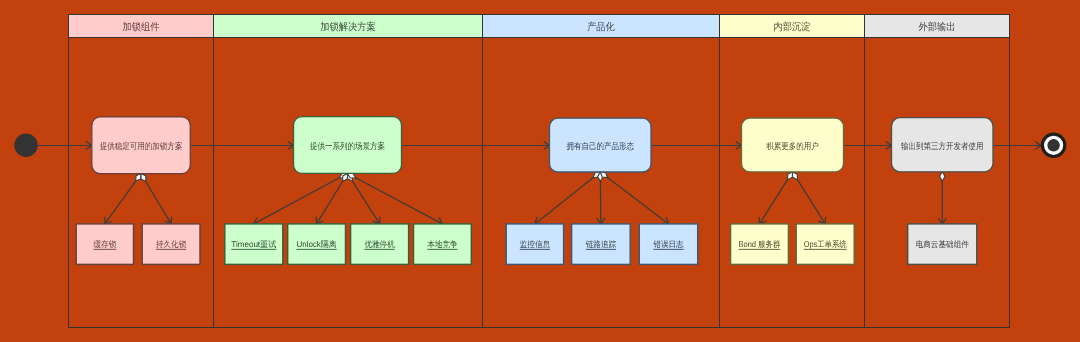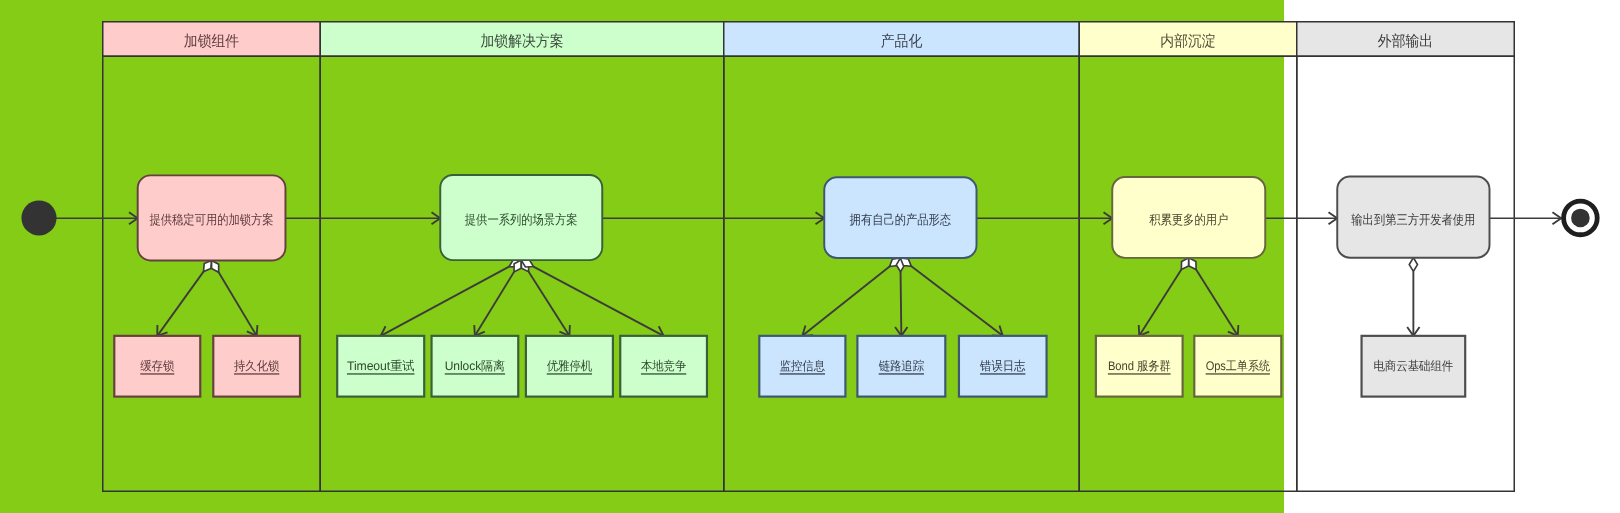--- a/index.html
+++ b/index.html
@@ -1,20 +1,20 @@
 <!DOCTYPE html>
 <html><head>
 <meta charset="utf-8">
 <title>Swimlane Diagram</title>
 <style>
   html,body{margin:0;padding:0;background:#ffffff;}
   body{width:1080px;height:342px;overflow:hidden;
        font-family:"Liberation Sans",sans-serif;
        -webkit-font-smoothing:antialiased;text-rendering:geometricPrecision;}
-  #stage{position:relative;width:856px;height:342px;background:#84cc16;text-decoration:underline;}
+  #stage{position:relative;width:1080px;height:342px;background:#c2410c;text-decoration:underline;}
   svg{position:absolute;left:0;top:0;display:block;}
   svg text{ paint-order: stroke fill; }
   #stage{ filter: opacity(100%); }
   text{font-family:"Liberation Sans",sans-serif;-webkit-font-smoothing:antialiased;}
 </style>
 </head>
 <body>
 
 <div id="stage">
   <svg id="svg" width="1080" height="342" viewBox="0 0 1080 342">

